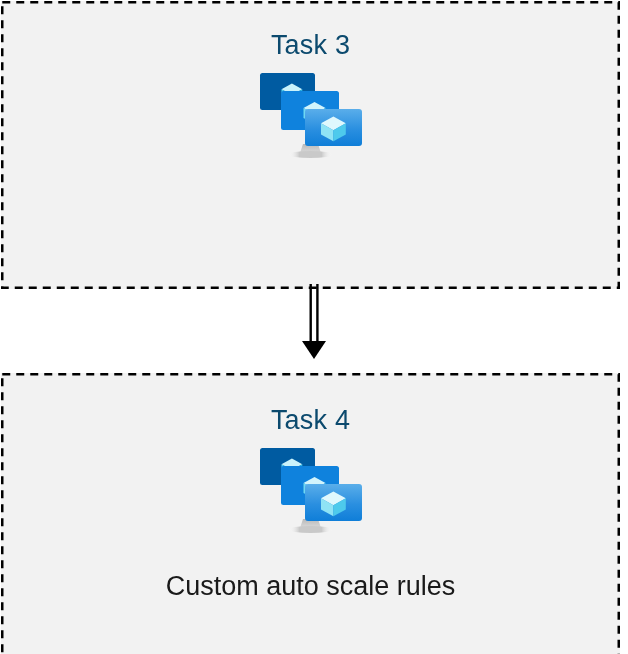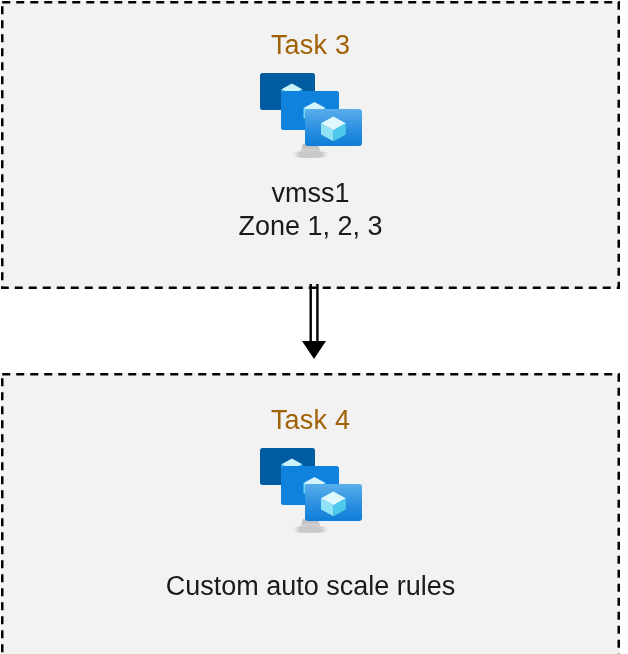--- a/index.html
+++ b/index.html
@@ -45,21 +45,21 @@
   }
   #task-box-2 {
     left: 1px;
     top: 373px;
     width: 619px;
     height: 295px;
   }
 
   
   .task-heading {
-    color: #a16207;
+    color: #0c4a6e;
     font-size: 27px;
     font-weight: 400;
     letter-spacing: 0.2px;
     line-height: 1;
     white-space: nowrap;
     position: relative;
     z-index: 2;
   }
   #task-box-1 .task-heading { margin-top: 31px; }
   #task-box-2 .task-heading { margin-top: 34px; }
@@ -147,24 +147,20 @@
       <ellipse cx="51.5" cy="83.5" rx="22" ry="3.6" fill="url(#base1)"></ellipse>
 
       <rect x="46" y="38" width="57" height="37" rx="3" fill="url(#mf1)"></rect>
       <g transform="translate(62,45.5) scale(0.62)">
         <path d="M20 0 L40 11 L20 22 L0 11 Z" fill="#dff8fd"></path>
         <path d="M0 11 L20 22 L20 40 L0 29 Z" fill="#8fe3f5"></path>
         <path d="M40 11 L20 22 L20 40 L40 29 Z" fill="#4ecaec"></path>
       </g>
     </svg>
 
-    <div class="caption">
-      <div>vmss1</div>
-      <div>Zone 1, 2, 3</div>
-    </div>
   </div>
 
   <svg class="connector" viewBox="0 0 42 78" aria-hidden="true">
 
     <rect x="16.5" y="0" width="2.4" height="59" fill="#000000"></rect>
 
     <rect x="23.2" y="0" width="2.4" height="59" fill="#000000"></rect>
 
     <path d="M9 57 L33 57 L21 75 Z" fill="#000000"></path>
   </svg>

